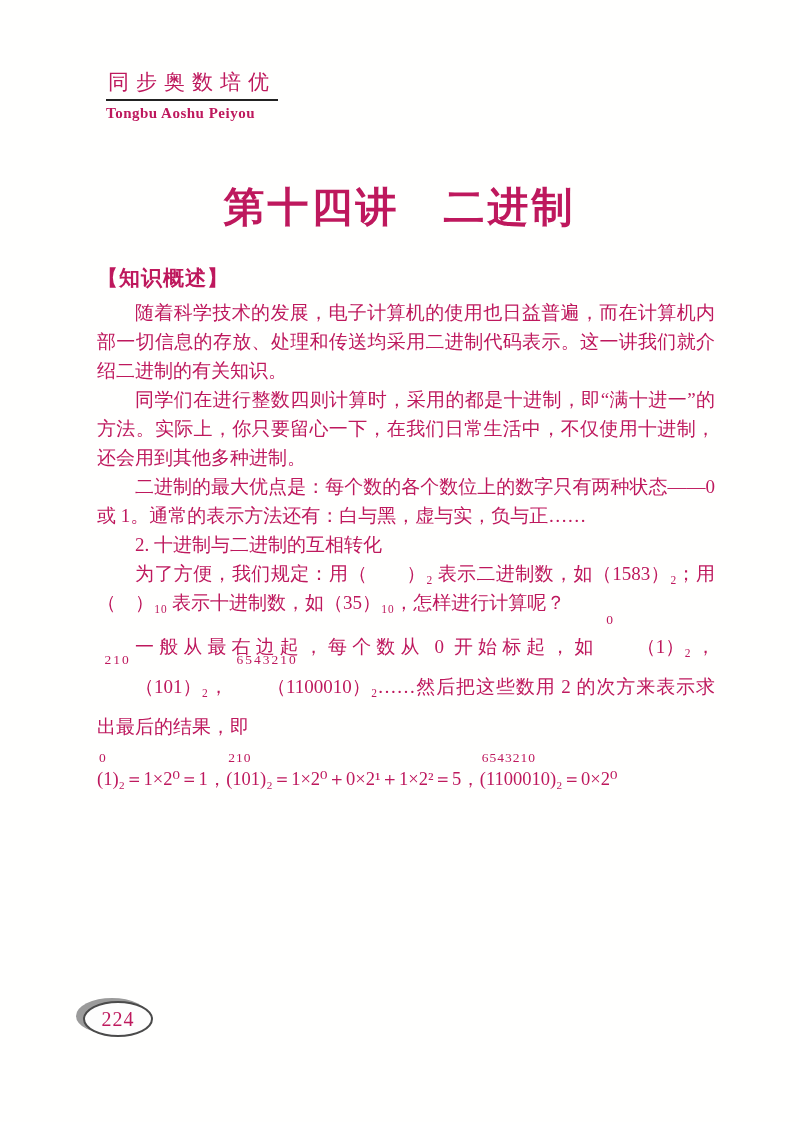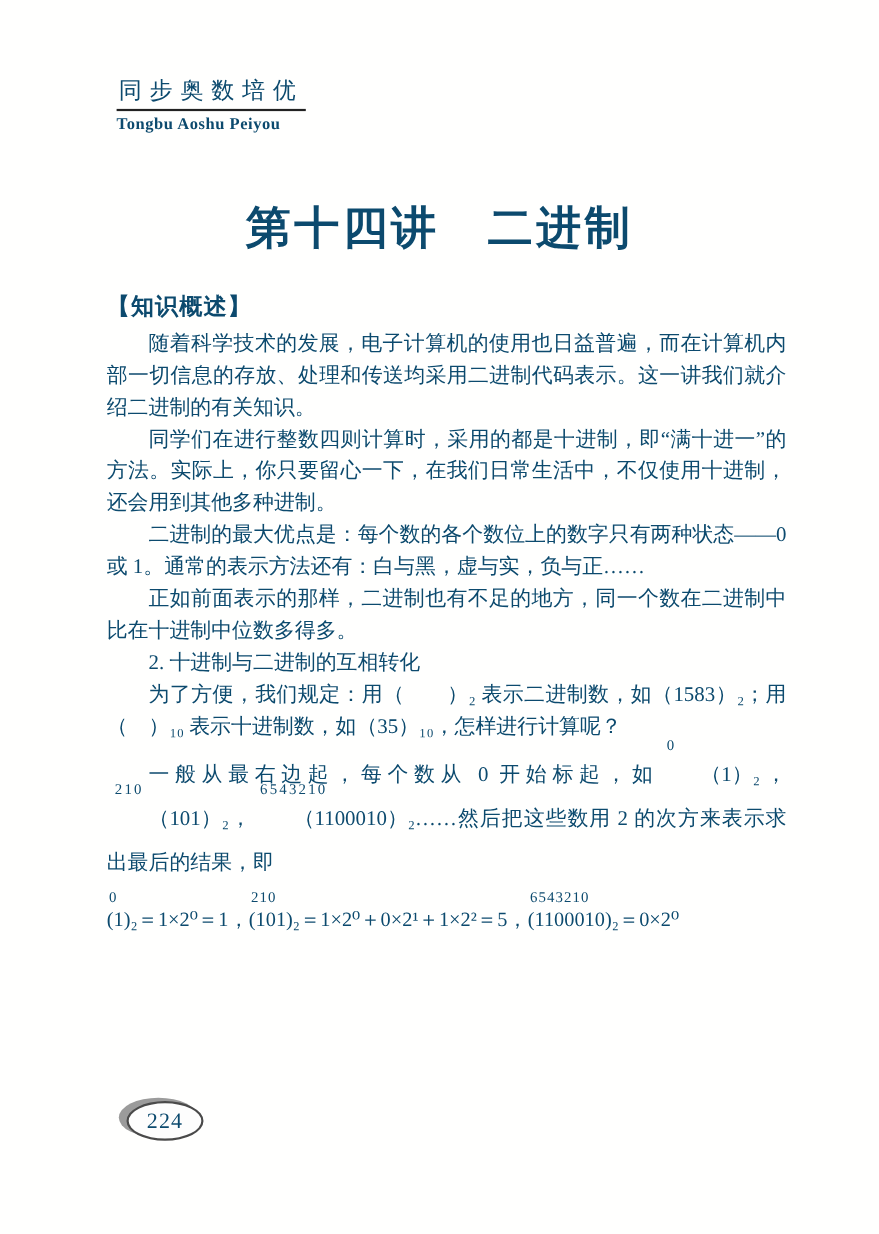--- a/index.html
+++ b/index.html
@@ -3,21 +3,21 @@
 <meta charset="utf-8">
 <style>
   html, body { margin: 0; padding: 0; background: #ffffff; }
   .page {
     position: relative;
     width: 799px;
     height: 1122px;
     background: #fffffe;
     overflow: hidden;
     font-family: "Liberation Serif", "DejaVu Serif", serif;
-    color: #0c4a6e;
+    color: #be185d;
   }
 
   
   .brand { position: absolute; left: 106px; top: 68px; }
   .brand-cn {
     display: inline-block;
     font-size: 21px;
     letter-spacing: 7px;
     padding: 0 2px 3px 2px;
     border-bottom: 2px solid #222;
@@ -86,21 +86,21 @@
     line-height: 1;
     letter-spacing: 2px;
     white-space: nowrap;
     text-indent: 0;
   }
   .ovl.tight { left: 2px; letter-spacing: 1px; }
 
   
   .pageno {
     position: absolute;
-    left: 108px;
+    left: 76px;
     top: 998px;
     width: 78px;
     height: 40px;
   }
   .pageno-back {
     position: absolute;
     left: 0; top: 0;
     width: 72px; height: 36px;
     border-radius: 50%;
     background: #9b9b9b;
@@ -130,21 +130,20 @@
   </div>
 
   <div class="title">第十四讲　二进制</div>
 
   <div class="content">
     <h2 class="section-heading">【知识概述】</h2>
 
     <p class="para">随着科学技术的发展，电子计算机的使用也日益普遍，而在计算机内部一切信息的存放、处理和传送均采用二进制代码表示。这一讲我们就介绍二进制的有关知识。</p>
     <p class="para">同学们在进行整数四则计算时，采用的都是十进制，即“满十进一”的方法。实际上，你只要留心一下，在我们日常生活中，不仅使用十进制，还会用到其他多种进制。</p>
     <p class="para">二进制的最大优点是：每个数的各个数位上的数字只有两种状态——0 或 1。通常的表示方法还有：白与黑，虚与实，负与正……</p>
-    <p class="para">正如前面表示的那样，二进制也有不足的地方，同一个数在二进制中比在十进制中位数多得多。</p>
     <p class="para">2. 十进制与二进制的互相转化</p>
     <p class="para">为了方便，我们规定：用（　　）₂ 表示二进制数，如（1583）₂；用（　）₁₀ 表示十进制数，如（35）₁₀，怎样进行计算呢？</p>
 
     <p class="para anno-block"><span>一般从最右边起，每个数从 0 开始标起，如</span><span class="ov"><span class="ovl">0</span><span>（1）₂</span></span><span>，</span><span class="ov"><span class="ovl">210</span><span>（101）₂</span></span><span>，</span><span class="ov"><span class="ovl">6543210</span><span>（1100010）₂</span></span><span>……然后把这些数用 2 的次方来表示求出最后的结果，即</span></p>
 
     <p class="para formula-block"><span class="ov"><span class="ovl tight">0</span><span>(1)₂</span></span><span>＝1×2⁰＝1，</span><span class="ov"><span class="ovl tight">210</span><span>(101)₂</span></span><span>＝1×2⁰＋0×2¹＋1×2²＝5，</span><span class="ov"><span class="ovl tight">6543210</span><span>(1100010)₂</span></span><span>＝0×2⁰</span></p>
   </div>
 
   <div class="pageno">
     <div class="pageno-back"></div>

